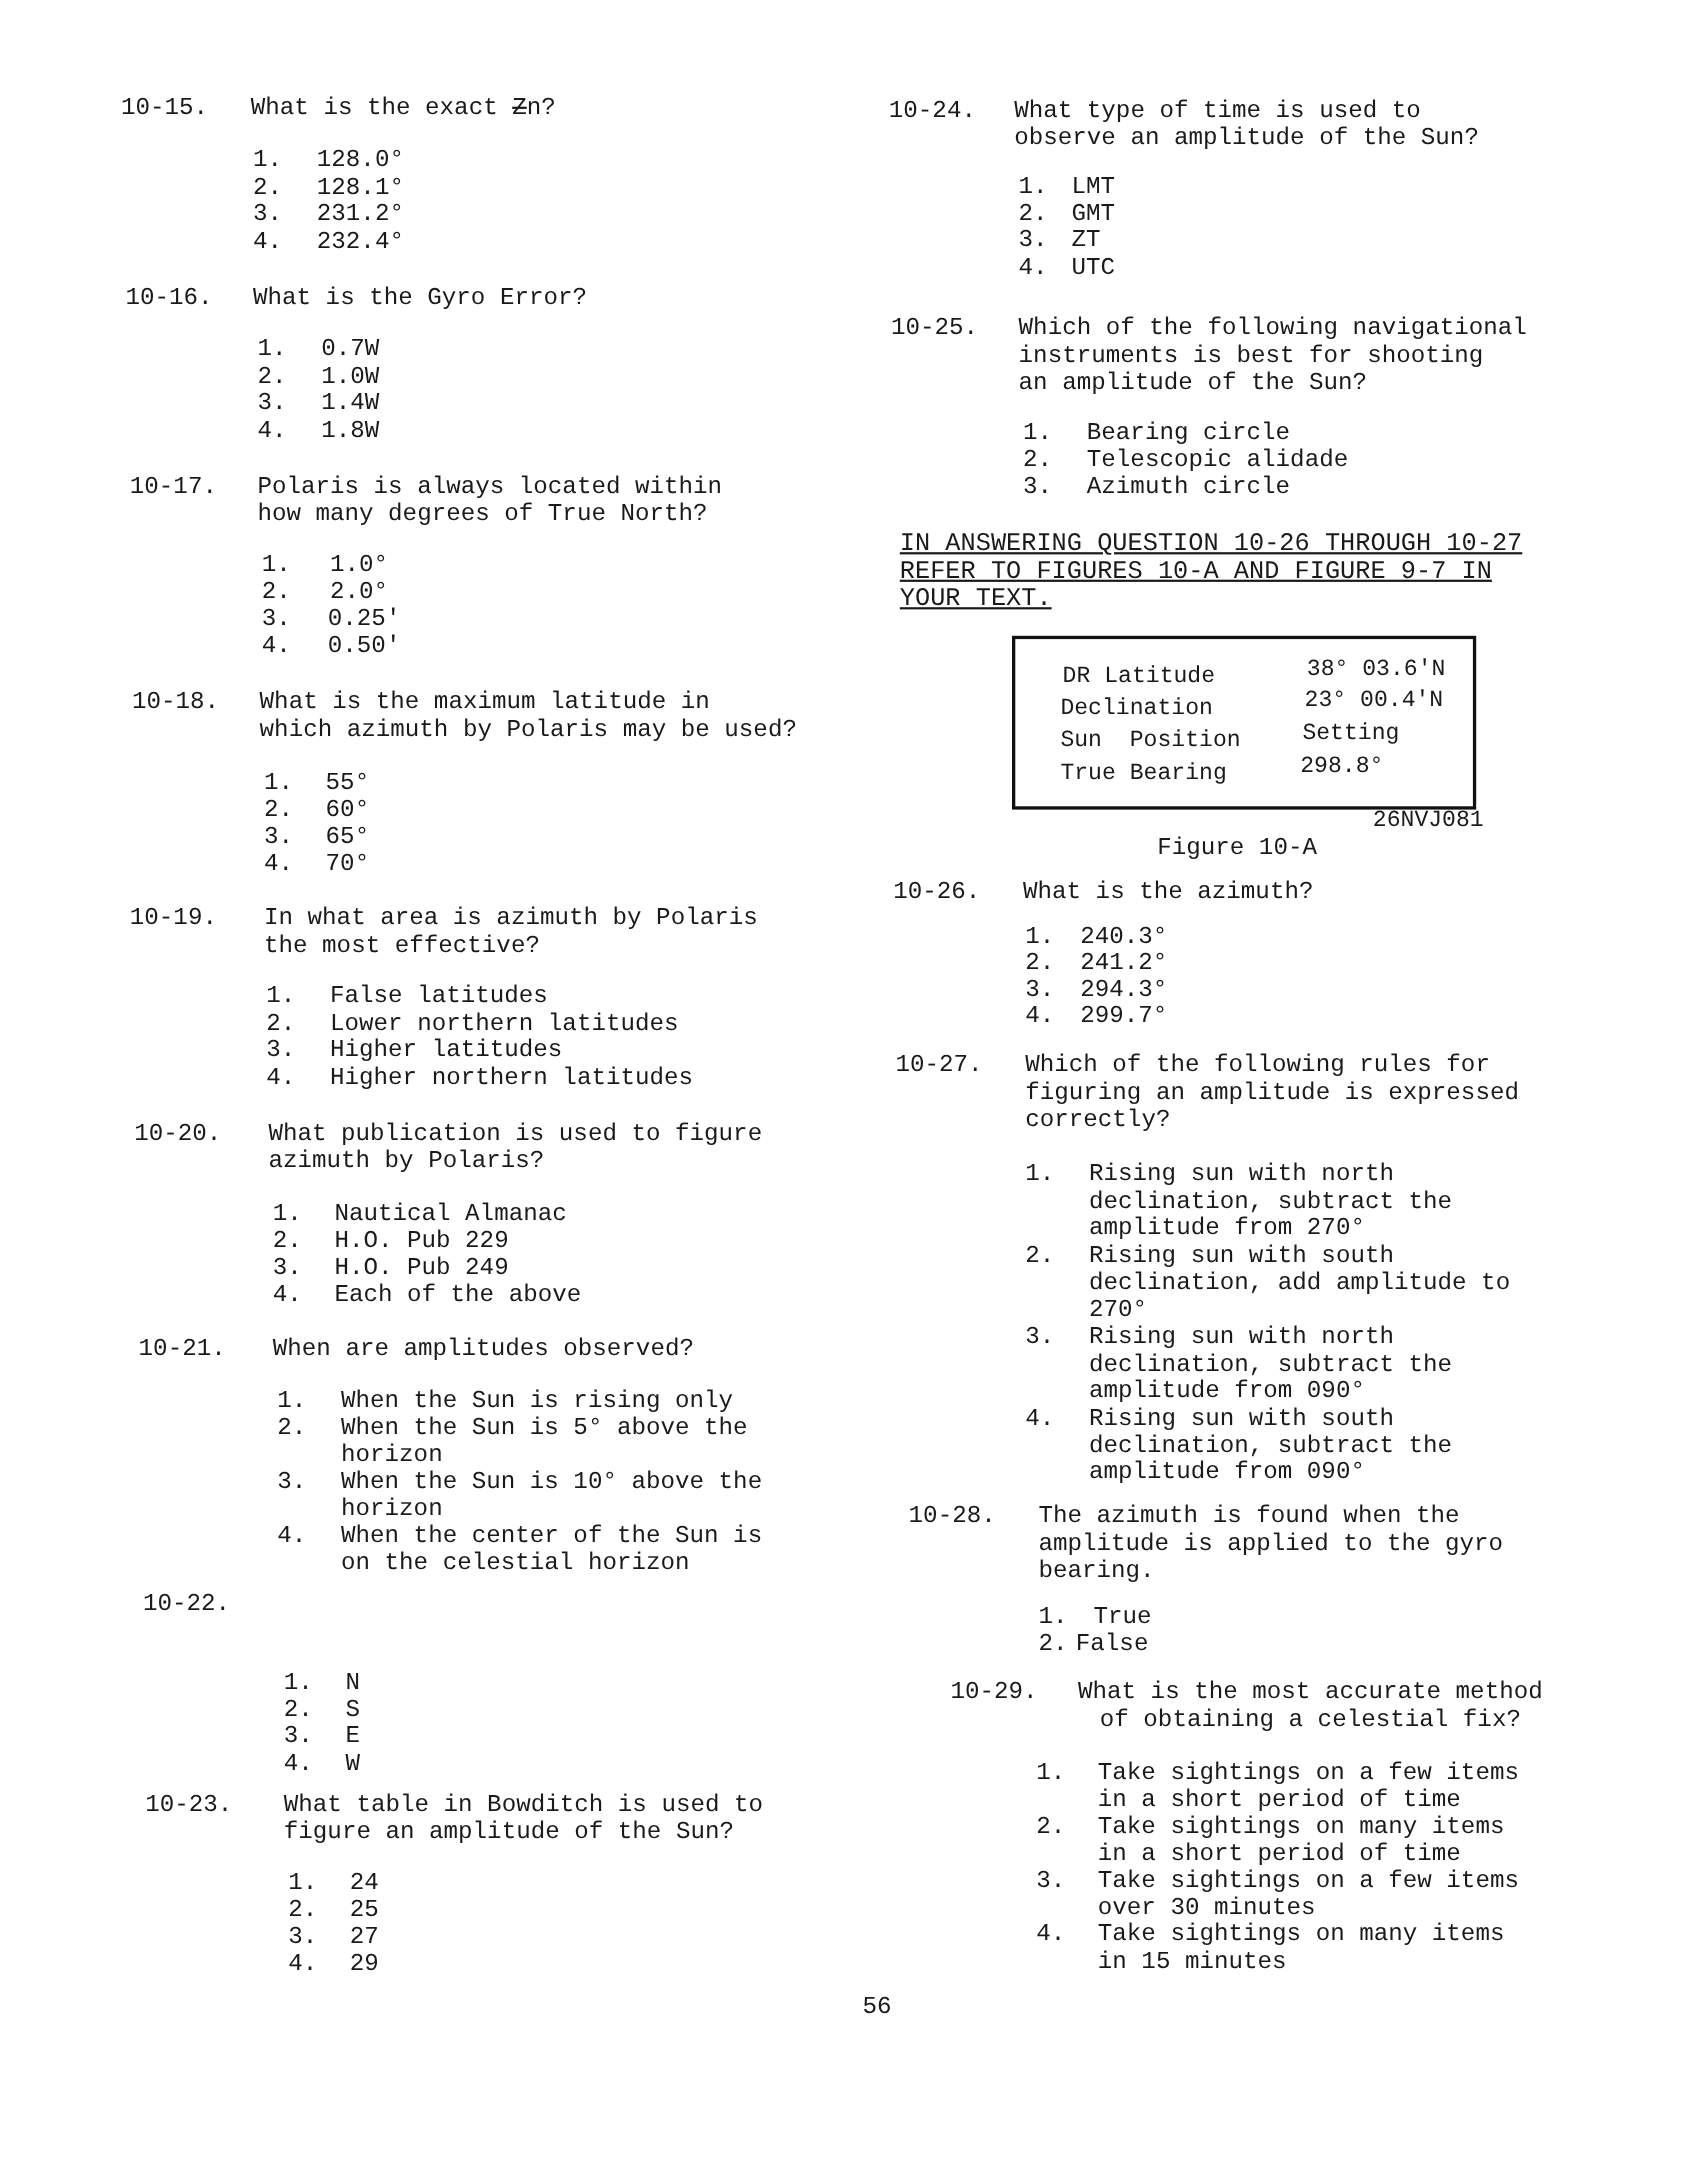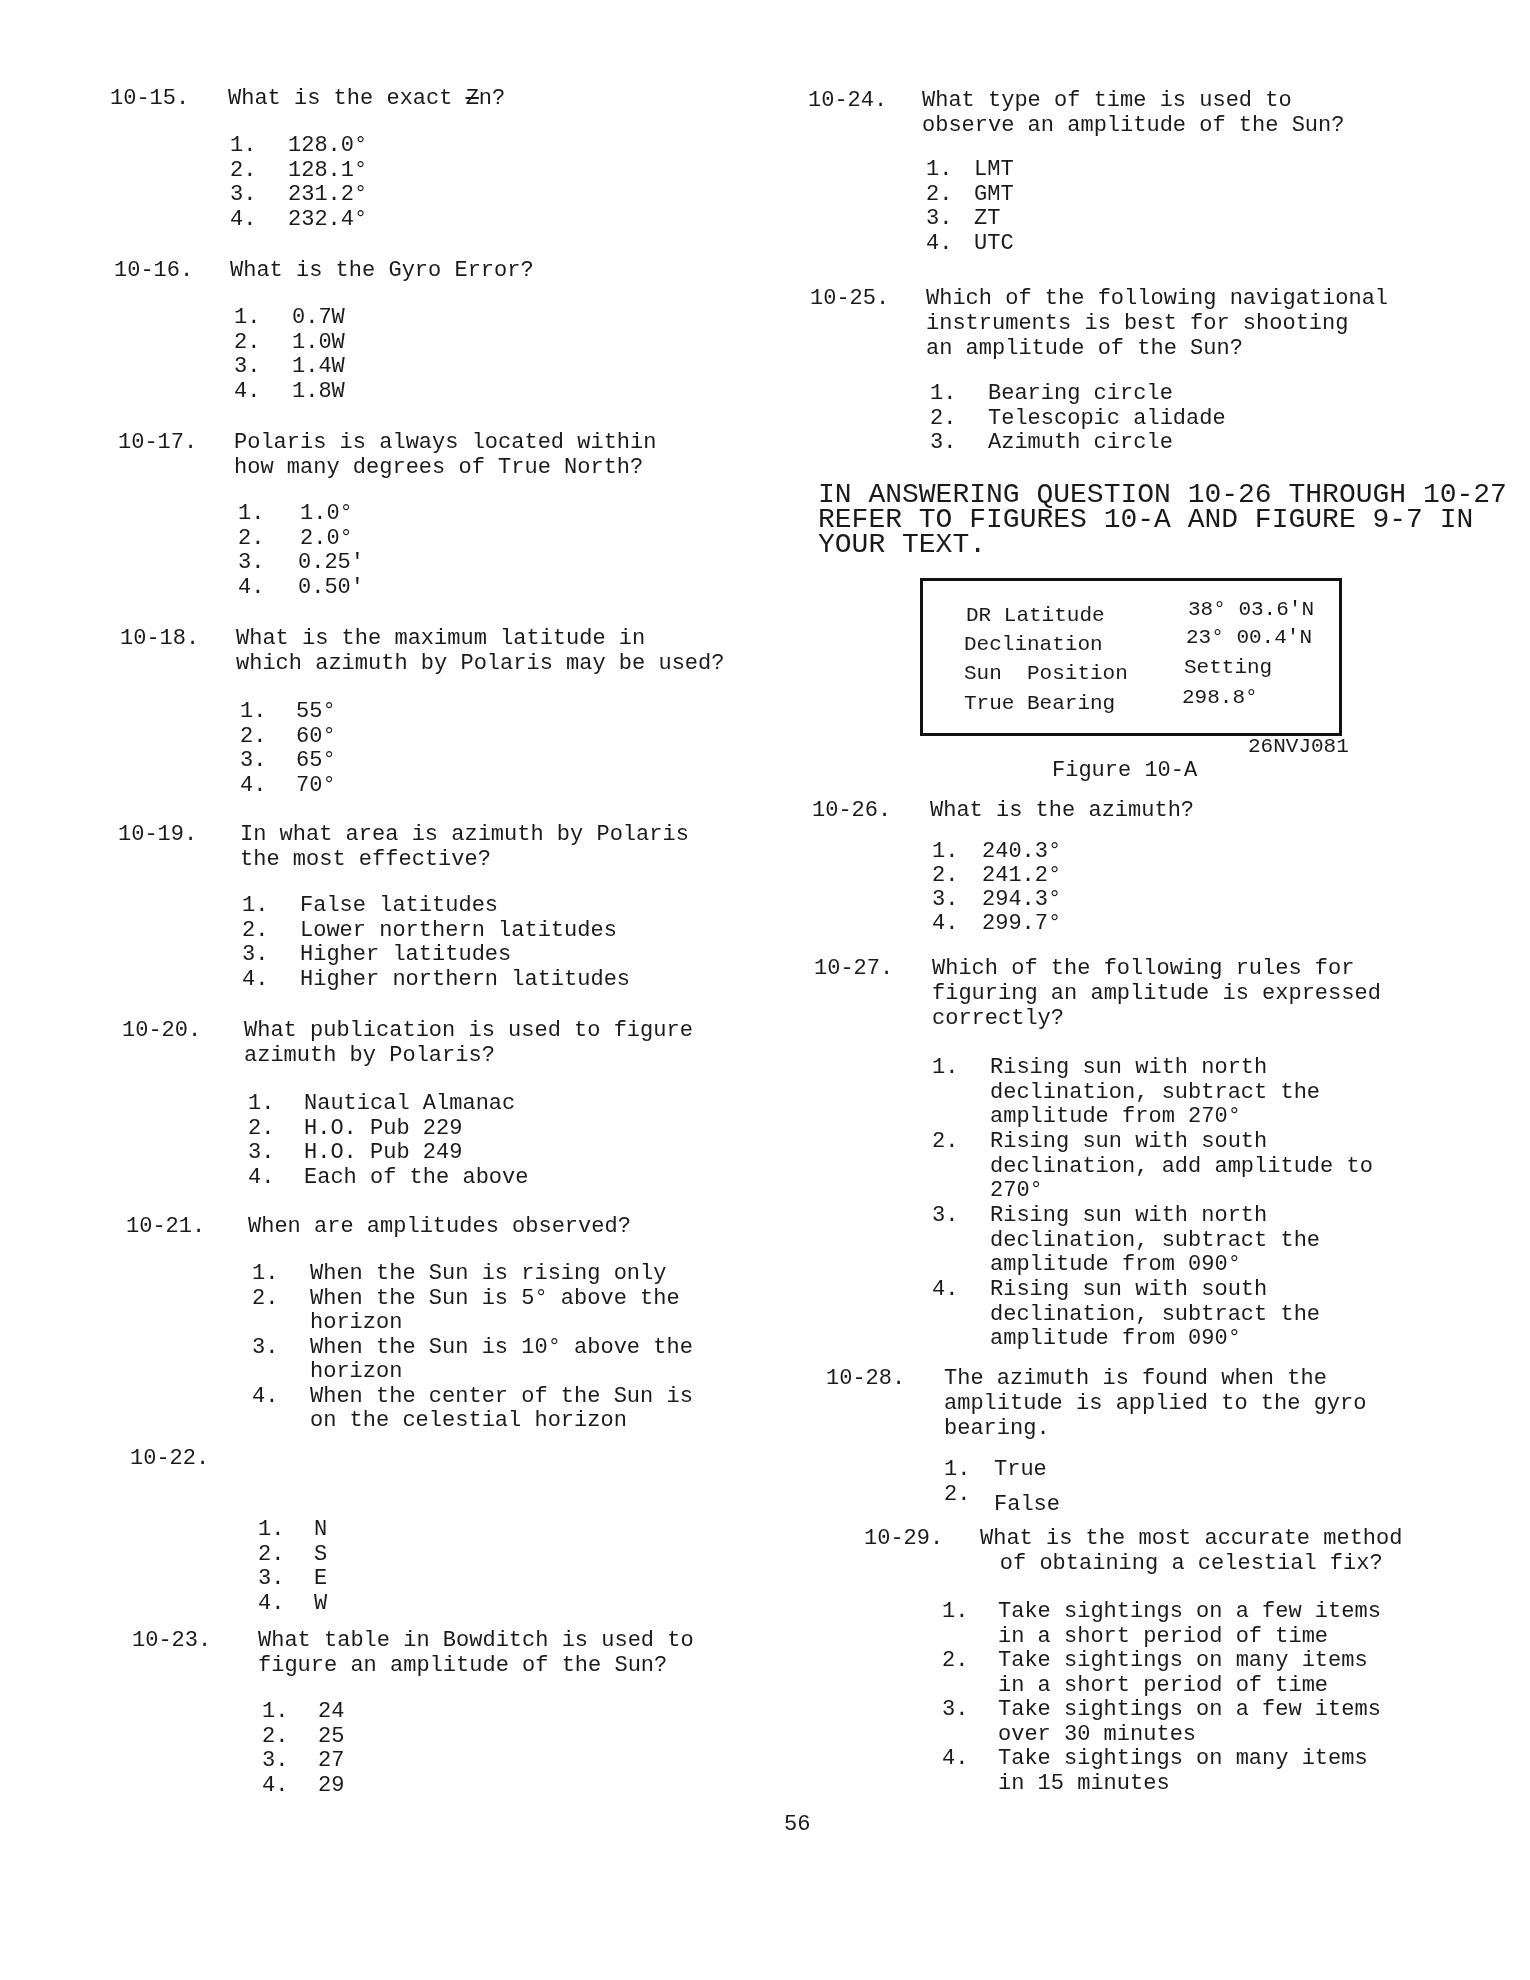--- a/index.html
+++ b/index.html
@@ -5,21 +5,21 @@
     html, body { margin:0; padding:0; background:#ffffff; }
     body { width:1530px; height:1980px; position:relative; overflow:hidden;
            font-family:"Liberation Mono", "DejaVu Sans Mono", monospace; color:#1a1a1a; }
     .q { position:absolute; font-size:22px; line-height:25px; }
     .qnum { position:absolute; left:0; top:0; white-space:pre; }
     .qtext { position:absolute; white-space:pre; }
     .opts { position:absolute; }
     .opt { position:relative; font-size:22px; line-height:24.5px; white-space:pre; }
     .opt .on { position:absolute; left:0; top:0; }
     .opt .ot { position:absolute; top:0; white-space:pre; }
-    .instr { position:absolute; font-size:28px; line-height:25px; white-space:pre; }
+    .instr { position:absolute; font-size:23px; line-height:25px; white-space:pre;text-decoration:underline; }
     .figbox { position:absolute; left:920px; top:578px; width:416px; height:152px;
               border:3px solid #111; border-bottom-width:3px; }
     .figrow { position:absolute; font-size:21px; line-height:24px; white-space:pre; }
     .figcode { position:absolute; font-size:21px; white-space:pre; }
     .figcap { position:absolute; font-size:22px; white-space:pre; }
     .pagenum { position:absolute; font-size:22px; white-space:pre; }
     .strike { text-decoration:line-through; }
   </style>
 </head>
 <body>
@@ -203,21 +203,21 @@
 </div>
 
 <div class="q" style="left:826px; top:1366px; width:700px; height:80px;">
   <span class="qnum">10-28.</span>
   <span class="qtext" style="left:118px;">The azimuth is found when the
 amplitude is applied to the gyro
 bearing.</span>
 </div>
 <div class="opts" style="left:944px; top:1458px; width:300px;">
   <div class="opt" style="height:24.5px;"><span class="on">1.</span><span class="ot" style="left:50px;">True</span></div>
-  <div class="opt" style="height:24.5px;"><span class="on">2.</span><span class="ot" style="left:50px;margin-top:10px;">False</span></div>
+  <div class="opt" style="height:24.5px;"><span class="on">2.</span><span class="ot" style="left:34px;">False</span></div>
 </div>
 
 <div class="q" style="left:864px; top:1526px; width:700px; height:55px;text-align:center;">
   <span class="qnum">10-29.</span>
   <span class="qtext" style="left:116px;">What is the most accurate method
 of obtaining a celestial fix?</span>
 </div>
 <div class="opts" style="left:942px; top:1600px; width:540px;">
   <div class="opt" style="height:49px;"><span class="on">1.</span><span class="ot" style="left:56px;">Take sightings on a few items
 in a short period of time</span></div>

